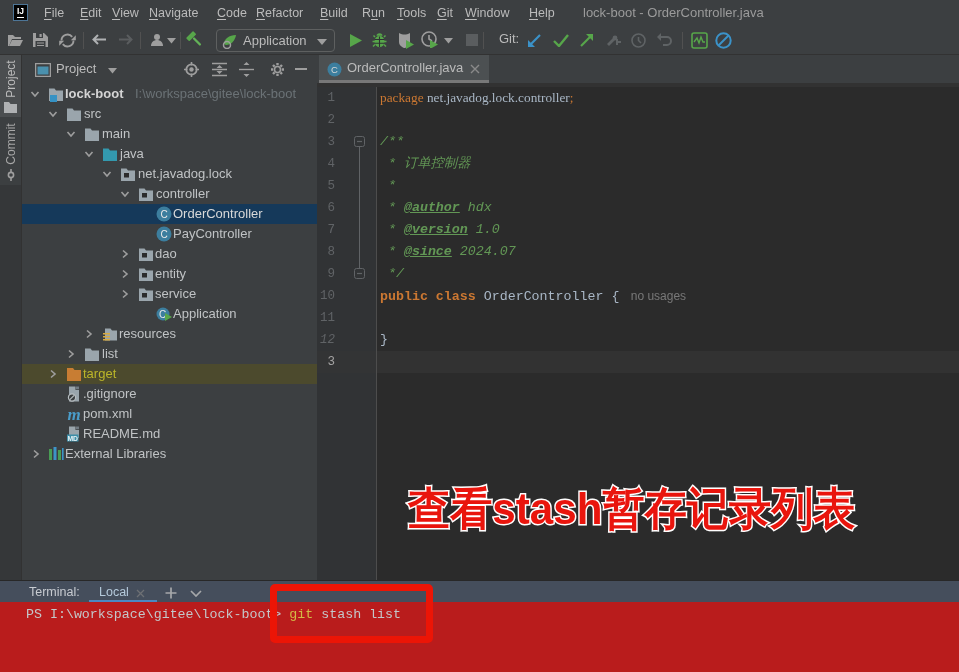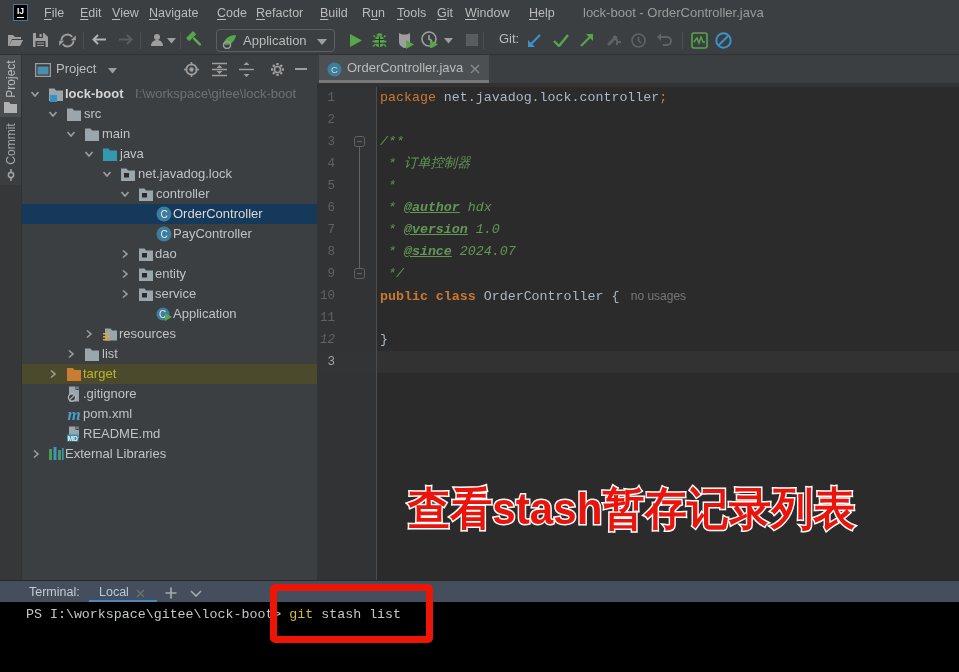--- a/index.html
+++ b/index.html
@@ -51,21 +51,21 @@
   #caretline { position:absolute; left:0; top:296px; width:642px; height:22px; background:#323232; }
 
   
   #redtext { position:absolute; left:408px; top:483px; font-size:45px; line-height:52px; font-weight:bold; color:#e9150d;
     -webkit-text-stroke:3px #ffffff; paint-order:stroke fill; white-space:nowrap;
     transform:scaleX(0.937); transform-origin:left top; }
 
   
   #terminal { position:absolute; left:0; top:580px; width:959px; height:92px; background:#2b2b2b; border-top:1px solid #282828; }
   #thead { position:absolute; left:0; top:0; width:959px; height:21px; background:#454e5c; }
-  #tcontent { position:absolute; left:0; top:21px; width:959px; height:71px; background:#000000;
+  #tcontent { position:absolute; left:0; top:21px; width:959px; height:71px; background:#b91c1c;
     font-family:"Liberation Mono",monospace; font-size:13.3px; color:#c4c7c9; }
   #redbox { position:absolute; left:270px; top:584px; width:163px; height:59px; border:7px solid #ec1506; border-radius:5px; }
 </style>
 </head>
 <body>
 <div id="win">
 
   <div id="menubar">
     <div id="ijlogo">
         <span>IJ</span>
@@ -471,21 +471,21 @@
           <rect x="0.5" y="0.5" width="10" height="10" rx="2" fill="#313335" stroke="#606366"></rect>
           <path stroke="#606366" stroke-width="1.2" d="M3 5.5h5"></path>
         </svg>
       <svg class="abs" style="left:37px;top:181px;" width="11" height="11" viewBox="0 0 11 11">
           <rect x="0.5" y="0.5" width="10" height="10" rx="2" fill="#313335" stroke="#606366"></rect>
           <path stroke="#606366" stroke-width="1.2" d="M3 5.5h5"></path>
         </svg>
       <div class="abs" style="left:42px;top:60px;width:1px;height:121px;background:#606366;"></div>
     </div>
     <div id="code">
-      <div class="cline" style="top:0;"><span class="kw">package</span> net.javadog.lock.controller<span class="kw">;</span></div>
+      <div class="cline" style="top:0;font-family:Liberation Serif, serif;"><span class="kw">package</span> net.javadog.lock.controller<span class="kw">;</span></div>
       <div class="cline" style="top:44px;"><span class="cm">/**</span></div>
       <div class="cline" style="top:66px;"><span class="cm"> * 订单控制器</span></div>
       <div class="cline" style="top:88px;"><span class="cm"> *</span></div>
       <div class="cline" style="top:110px;"><span class="cm"> * </span><span class="cmtag">@author</span><span class="cm"> hdx</span></div>
       <div class="cline" style="top:132px;"><span class="cm"> * </span><span class="cmtag">@version</span><span class="cm"> 1.0</span></div>
       <div class="cline" style="top:154px;"><span class="cm"> * </span><span class="cmtag">@since</span><span class="cm"> 2024.07</span></div>
       <div class="cline" style="top:176px;"><span class="cm"> */</span></div>
       <div class="cline" style="top:198px;"><span class="kw" style="font-weight:bold;">public class</span> OrderController { <span style="font-family:'Liberation Sans';font-size:12px;color:#787878;"> no usages</span></div>
       <div class="cline" style="top:242px;">}</div>
     </div>

